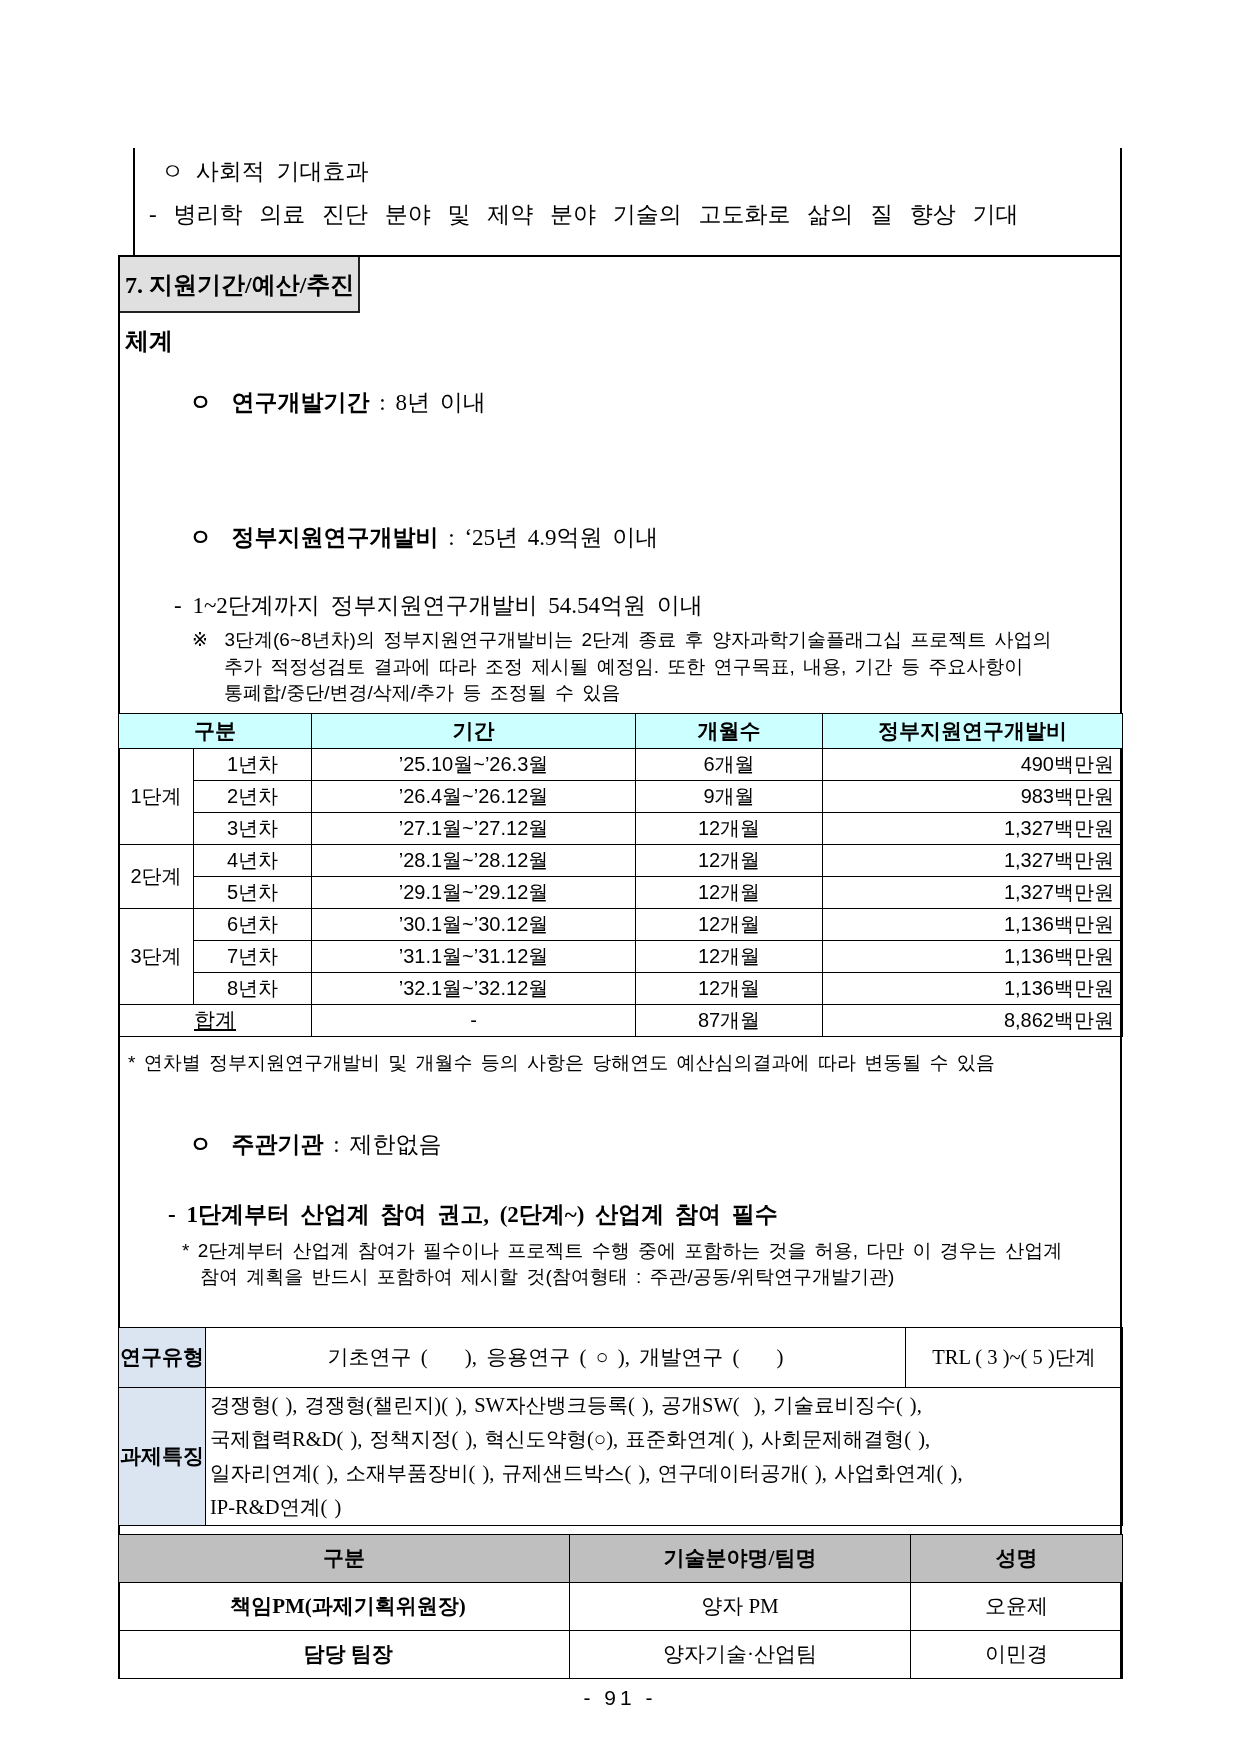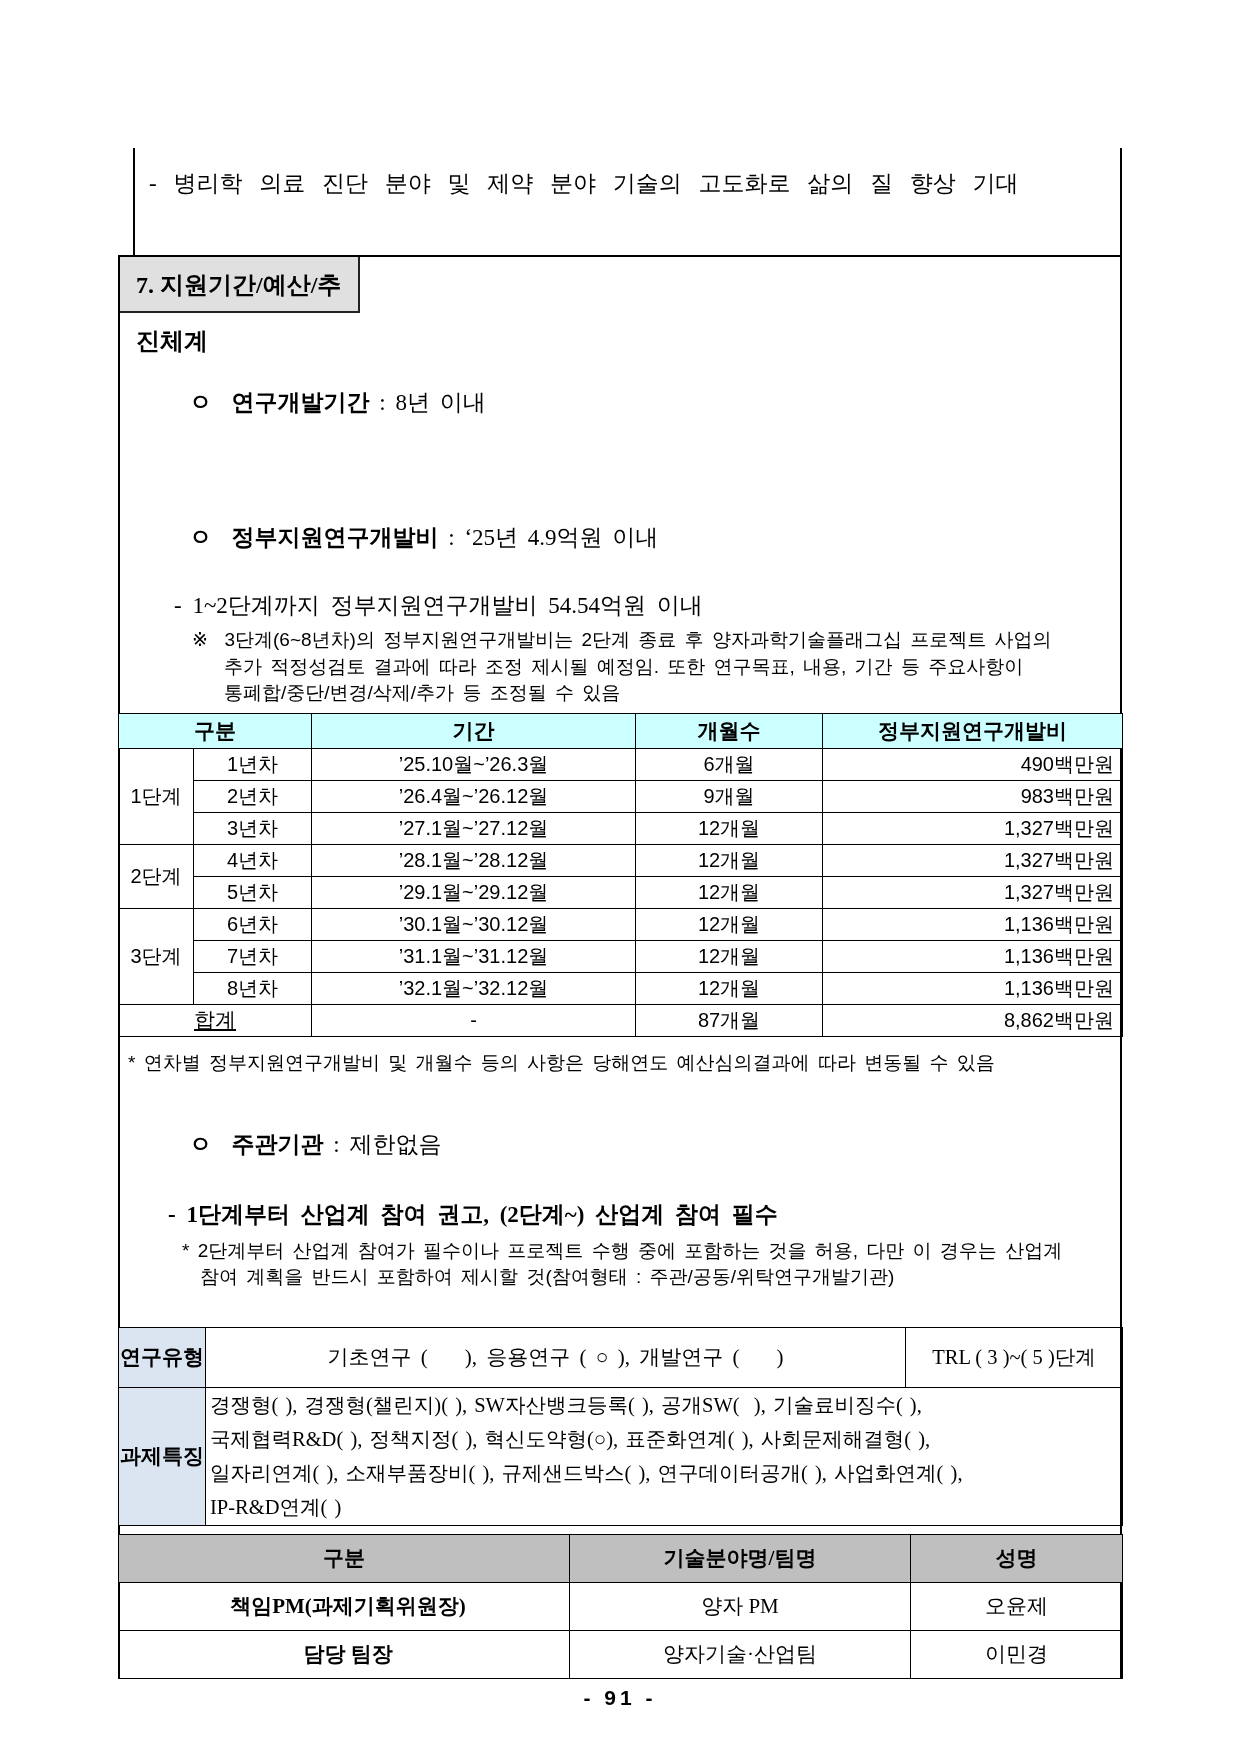--- a/index.html
+++ b/index.html
@@ -17,21 +17,21 @@
   .tb-line1{font-size:23px;margin:0 0 0 26px;word-spacing:6px;}
   .tb-line2{font-size:23px;margin:12px 0 0 14px;word-spacing:11px;}
   
   #main-box{
     left:118px;top:255px;width:1004px;box-sizing:border-box;
     border-top:2px solid #000;border-left:2px solid #000;border-right:2px solid #000;
   }
   #section-title{
     width:240px;height:56px;box-sizing:border-box;background:#e0e0e0;
     border-right:2px solid #222;border-bottom:2px solid #222;
-    font-size:24px;font-weight:bold;line-height:56px;padding-left:16px;
+    font-size:24px;font-weight:bold;line-height:56px;padding-left:5px;
     letter-spacing:0px;
   }
   .b-line{font-size:23px;margin-left:30px;line-height:30px;word-spacing:4px;white-space:pre-wrap;}
   .b-label{font-weight:bold;}
   .sub-line{font-size:23px;margin-left:54px;line-height:30px;word-spacing:5px;white-space:pre-wrap;}
   .note{
     font-family:"Liberation Sans","DejaVu Sans",sans-serif;
     font-size:19px;line-height:26.5px;white-space:pre-wrap;word-spacing:3px;
   }
   .note-ind{margin-left:104px;}
@@ -69,27 +69,28 @@
   
   #pm-table{width:1004px;margin-left:-2px;margin-top:8px;font-size:21px;}
   #pm-table th,#pm-table td{
     border:1.6px solid #000;text-align:center;vertical-align:middle;height:47px;padding:0;
   }
   #pm-table th{background:#bfbfbf;font-weight:bold;}
   #pm-table td.role{font-weight:bold;padding-left:8px;}
   
   #page-number{
     left:0;top:1686px;width:1240px;text-align:center;
-    font-family:"Liberation Sans","DejaVu Sans",sans-serif;font-size:21px;letter-spacing:4px;font-weight:bold;
+    font-family:"Liberation Sans","DejaVu Sans",sans-serif;font-size:21px;letter-spacing:4px;
   }
 </style>
 </head>
 <body>
 
 <div id="top-box" class="abs">
+  <div class="tb-line1">ㅇ  사회적 기대효과</div>
   <div class="tb-line2">- 병리학 의료 진단 분야 및 제약 분야 기술의 고도화로 삶의 질 향상 기대</div>
 </div>
 
 <div id="main-box" class="abs">
 
   <div id="section-title">7. 지원기간/예산/추진체계</div>
 
   <div class="b-line mt45">
     <span class="b-label">ㅇ  연구개발기간</span><span> : 8년 이내</span>
   </div>

